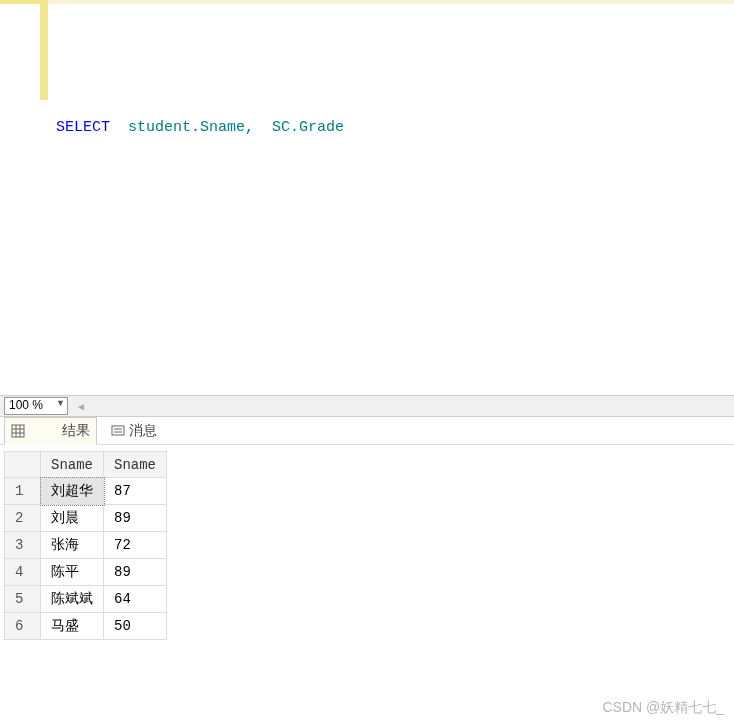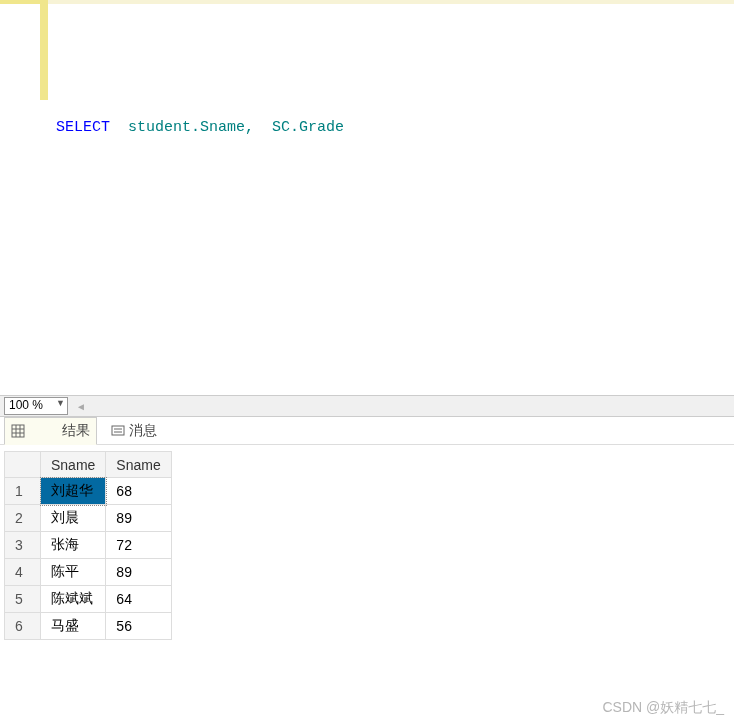--- a/index.html
+++ b/index.html
@@ -116,20 +116,21 @@
     gap: 4px;
     padding: 4px 6px;
     font-size: 14px;
     color: #444;
     cursor: default;
   }
   .tab.active { background: #fcfcf0; border: 1px solid #ccc; border-bottom: 1px solid #fcfcf0; gap: 37px; }
   .tab-icon { width: 14px; height: 14px; }
   .results-area {
     padding: 6px 4px;
+    font-family: Liberation Mono, monospace;
   }
   .results-table {
     border-collapse: collapse;
     font-size: 14px;
   }
   .results-table th, .results-table td {
     border: 1px solid #ddd;
     padding: 4px 10px;
     text-align: left;
     min-width: 50px;
@@ -147,21 +148,21 @@
     width: 36px;
     min-width: 36px;
   }
   .results-table .corner {
     background: #f4f4f4;
     width: 36px;
     min-width: 36px;
   }
   .selected-cell {
     outline: 1px dotted #888;
-    background: #0369a1;
+    background: #e5e5e5;
   }
   .watermark {
     position: absolute;
     bottom: 6px;
     right: 10px;
     font-size: 14px;
     color: rgba(150,150,150,0.7);
     font-family: "Microsoft YaHei", sans-serif;
   }
 </style>
@@ -215,21 +216,21 @@
       <tr>
         <th class="corner"></th>
         <th>Sname</th>
         <th>Sname</th>
       </tr>
     </thead>
     <tbody>
       <tr>
         <td class="rownum">1</td>
         <td class="selected-cell">刘超华</td>
-        <td>68</td>
+        <td>87</td>
       </tr>
       <tr>
         <td class="rownum">2</td>
         <td>刘晨</td>
         <td>89</td>
       </tr>
       <tr>
         <td class="rownum">3</td>
         <td>张海</td>
         <td>72</td>
@@ -240,19 +241,19 @@
         <td>89</td>
       </tr>
       <tr>
         <td class="rownum">5</td>
         <td>陈斌斌</td>
         <td>64</td>
       </tr>
       <tr>
         <td class="rownum">6</td>
         <td>马盛</td>
-        <td>56</td>
+        <td>50</td>
       </tr>
     </tbody>
   </table>
 </div>
 
 <div class="watermark">CSDN @妖精七七_</div>
 
 </body></html>

